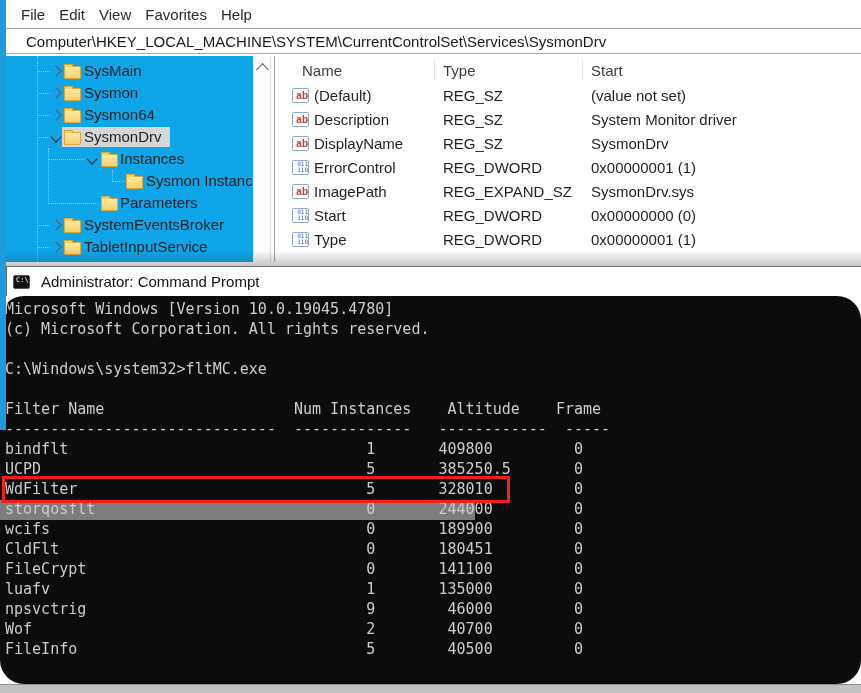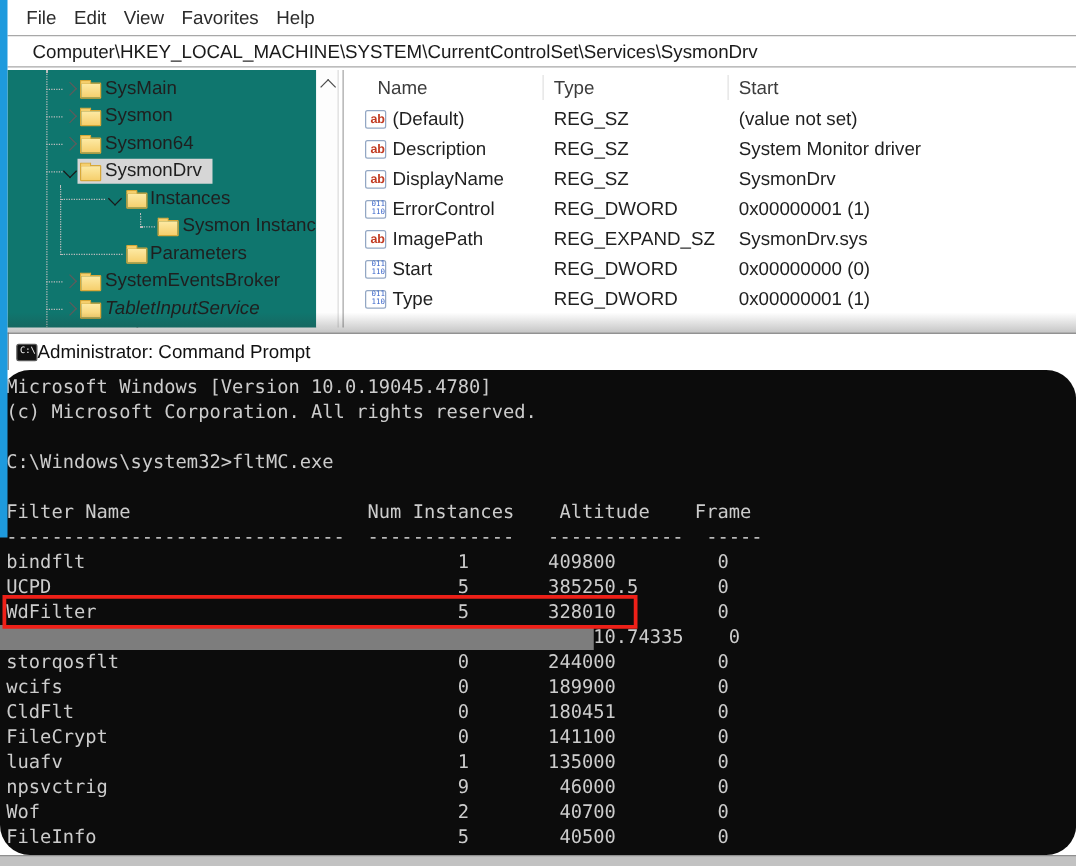--- a/index.html
+++ b/index.html
@@ -15,21 +15,21 @@
   #bottomstrip{position:absolute;left:0;top:684px;width:861px;height:9px;background:#c2c2c2;border-top:1px solid #8f8f8f;}
 
   
   #regedit{position:absolute;left:6px;top:0;width:855px;height:262px;background:#fff;}
   #menubar{position:absolute;left:0;top:0;width:100%;height:28px;display:flex;align-items:center;padding-left:8px;box-sizing:border-box;font-size:15px;color:#2b2b2b;}
   .mitem{margin:0 7px;}
   #addrbar{position:absolute;left:0;top:28px;width:100%;height:26px;border-top:1px solid #a8a8a8;border-bottom:1px solid #a8a8a8;background:#fff;box-sizing:border-box;display:flex;align-items:center;}
   #addrtext{margin-left:20px;font-size:15px;color:#1a1a1a;white-space:nowrap;}
 
   
-  #treepane{position:absolute;left:0;top:56px;width:247px;height:206px;overflow:hidden;background:#0f766e;}
+  #treepane{position:absolute;left:0;top:56px;width:247px;height:206px;overflow:hidden;background:#0ea5e9;}
   .trow{position:absolute;left:0;width:100%;height:22px;}
   .chev{position:absolute;top:7px;width:7px;height:7px;border-top:1.6px solid #5c5c5c;border-right:1.6px solid #5c5c5c;}
   .chev.right{transform:rotate(45deg);}
   .chev.down{transform:rotate(135deg);border-color:#191919;}
   .fold{position:absolute;top:6px;width:15px;height:11px;background:linear-gradient(#fdeaa4,#f6cf6d);border:1px solid #d8a838;border-radius:1px;}
   .fold::before{content:"";position:absolute;top:-3px;left:-1px;width:7px;height:2px;background:#f6cf6d;border:1px solid #d8a838;border-bottom:none;border-radius:1px 1px 0 0;}
   .tlabel{position:absolute;top:2px;font-size:15px;line-height:18px;white-space:nowrap;}
   .selbg{position:absolute;left:56px;top:1px;width:108px;height:20px;background:#d6d6d6;}
   .lv1 .chev{left:46px}.lv1 .fold{left:58px}.lv1 .tlabel{left:78px}
   .lv2 .chev{left:82px}.lv2 .fold{left:95px}.lv2 .tlabel{left:114px}
@@ -55,21 +55,21 @@
   .vicon.dw{color:#3a66c9;font-family:"DejaVu Sans Mono",monospace;font-size:6px;line-height:6px;letter-spacing:0;}
   .vicon.dw span{display:block;height:6px;}
   .vname{position:absolute;left:34px;top:3px;font-size:15px;}
   .vtype{position:absolute;left:163px;top:3px;font-size:15px;}
   .vdata{position:absolute;left:311px;top:3px;font-size:15px;}
 
   
   #winshadow{position:absolute;left:6px;top:250px;width:855px;height:16px;background:linear-gradient(to bottom,rgba(80,80,80,0) 0%,rgba(50,50,50,0.28) 100%);pointer-events:none;}
   #cmdtitle{position:absolute;left:6px;top:266px;width:855px;height:30px;background:#ffffff;border-top:1px solid #6f6f6f;border-left:1px solid #6f6f6f;box-sizing:border-box;display:flex;align-items:center;}
   #cmdicon{margin-left:6px;width:17px;height:14px;background:#111;border:1px solid #585858;border-radius:2px;color:#fff;font-family:"DejaVu Sans Mono",monospace;font-size:7px;line-height:9px;padding-left:2px;box-sizing:border-box;}
-  #cmdtitletext{margin-left:0;font-size:15px;color:#111;}
+  #cmdtitletext{margin-left:11px;font-size:15px;color:#111;}
 
   
   #bluestrip{position:absolute;left:0;top:0;width:6px;height:430px;background:#1e9add;}
 </style>
 </head>
 <body>
 
 <div class="screen">
 
   <div id="console">
@@ -78,21 +78,20 @@
       <div class="cline">Microsoft Windows [Version 10.0.19045.4780]</div>
       <div class="cline">(c) Microsoft Corporation. All rights reserved.</div>
       <div class="cline"></div>
       <div class="cline">C:\Windows\system32&gt;fltMC.exe</div>
       <div class="cline"></div>
       <div class="cline">Filter Name                     Num Instances    Altitude    Frame</div>
       <div class="cline">------------------------------  -------------   ------------  -----</div>
       <div class="cline">bindflt                                 1       409800         0</div>
       <div class="cline">UCPD                                    5       385250.5       0</div>
       <div class="cline">WdFilter                                5       328010         0</div>
-      <div class="cline">                                                    10.74335    0</div>
       <div class="cline">storqosflt                              0       244000         0</div>
       <div class="cline">wcifs                                   0       189900         0</div>
       <div class="cline">CldFlt                                  0       180451         0</div>
       <div class="cline">FileCrypt                               0       141100         0</div>
       <div class="cline">luafv                                   1       135000         0</div>
       <div class="cline">npsvctrig                               9        46000         0</div>
       <div class="cline">Wof                                     2        40700         0</div>
       <div class="cline">FileInfo                                5        40500         0</div>
     </div>
     <div id="redbox"></div>
@@ -159,21 +158,21 @@
       </div>
       <div class="trow lv2" style="top:136px;">
         <span class="fold"></span>
         <span class="tlabel">Parameters</span>
       </div>
       <div class="trow lv1" style="top:158px;">
         <span class="chev right"></span>
         <span class="fold"></span>
         <span class="tlabel">SystemEventsBroker</span>
       </div>
-      <div class="trow lv1" style="top:180px;font-style:italic;">
+      <div class="trow lv1" style="top:180px;">
         <span class="chev right"></span>
         <span class="fold"></span>
         <span class="tlabel">TabletInputService</span>
       </div>
       <div class="trow lv1" style="top:202px;">
 
         <span class="tlabel">TapiSrv</span>
       </div>
     </div>
 

